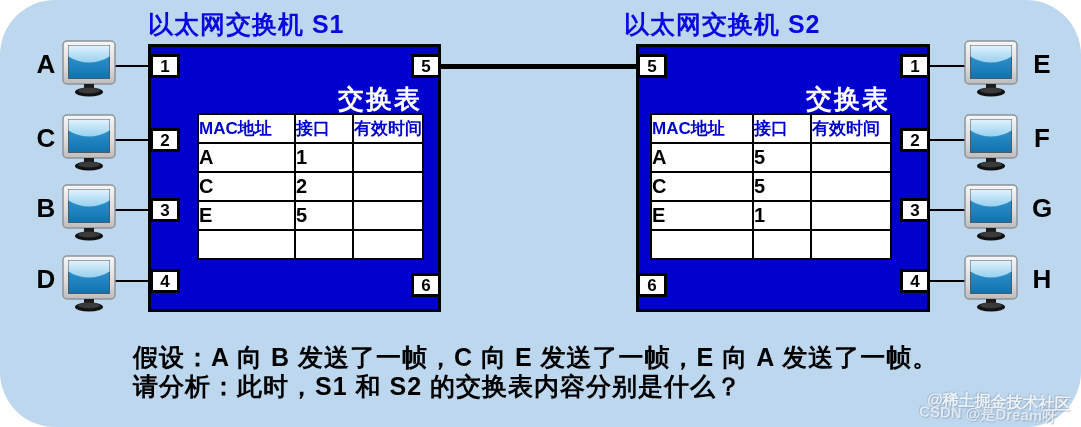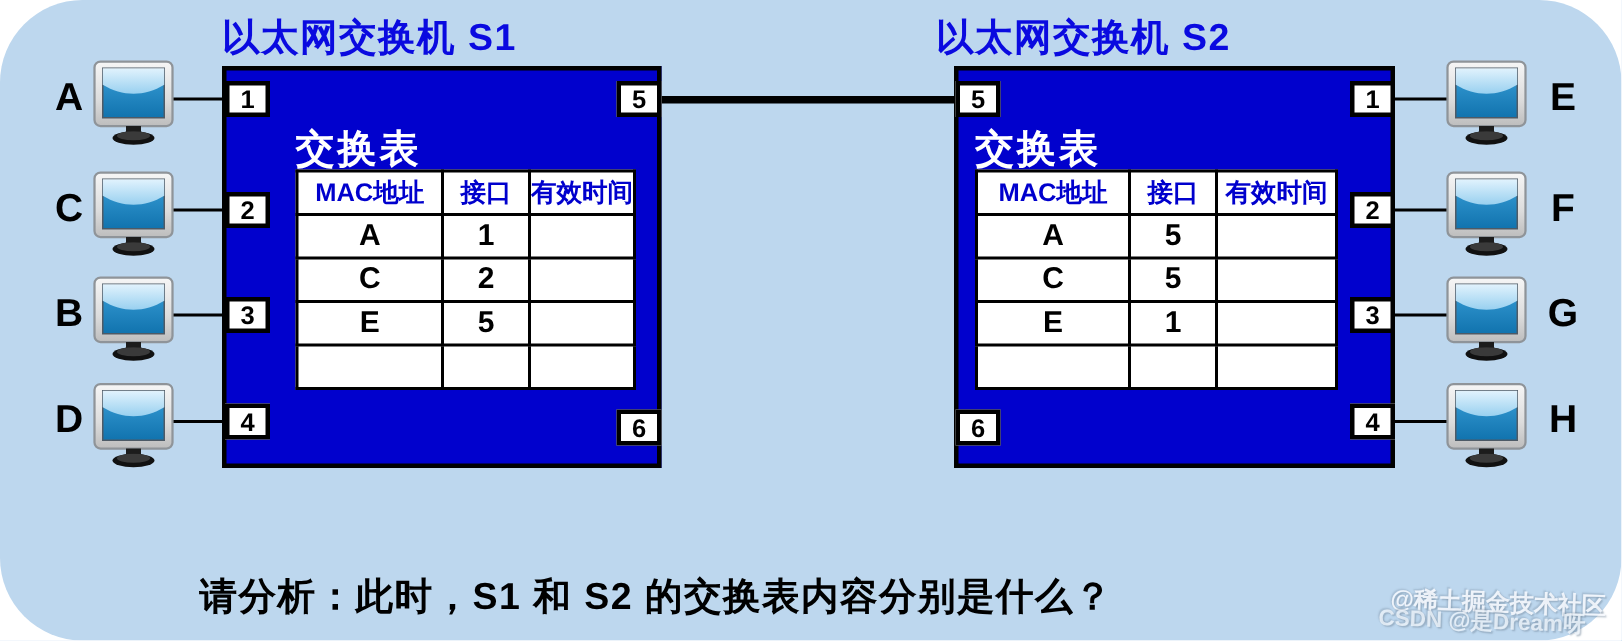--- a/index.html
+++ b/index.html
@@ -12,28 +12,28 @@
     background:#bdd7ee;border-radius:55px;
   }
   .sw-title{
     position:absolute;text-align:left;font-size:25px;font-weight:bold;
     color:#0a0ae0;letter-spacing:1px;white-space:nowrap;
   }
   .sw-box{
     position:absolute;background:#0101cd;border:3px solid #000;box-sizing:border-box;
   }
   .tbl-title{
-    position:absolute;text-align:left;font-size:26px;font-weight:bold;
+    position:absolute;text-align:right;font-size:26px;font-weight:bold;
     color:#ffffff;letter-spacing:2px;white-space:nowrap;
   }
   table.mac{
     position:absolute;border-collapse:collapse;background:#ffffff;table-layout:fixed;
   }
   table.mac th,table.mac td{
-    border:2px solid #000;height:27px;padding:0;text-align:center;vertical-align:middle;
+    border:2px solid #000;height:27px;padding:0;text-align:left;vertical-align:middle;
     overflow:hidden;white-space:nowrap;
   }
   table.mac th{font-size:17px;font-weight:bold;color:#0000cd;}
   table.mac td{font-size:20px;font-weight:bold;color:#000;}
   .port{
     position:absolute;width:30px;height:24px;background:#ffffff;border:3px solid #000;
     box-sizing:border-box;display:flex;align-items:center;justify-content:center;
     font-size:17px;font-weight:bold;color:#000;line-height:1;
   }
   .link{
@@ -255,18 +255,19 @@
       <rect x="22" y="44" width="10" height="5" fill="#1c1c1c"></rect>
       <ellipse cx="27" cy="52" rx="14" ry="4.5" fill="#111"></ellipse>
       <ellipse cx="27" cy="50.5" rx="11" ry="3" fill="#3a3a3a"></ellipse>
     </svg>
 
   <div class="host-label" style="left:1028px;top:50px;">E</div>
   <div class="host-label" style="left:1028px;top:124px;">F</div>
   <div class="host-label" style="left:1028px;top:194px;">G</div>
   <div class="host-label" style="left:1028px;top:265px;">H</div>
 
-  <div class="q" style="top:381px;">请分析：此时，S1 和 S2 的交换表内容分别是什么？</div>
+  <div class="q" style="top:341px;">假设：A 向 B 发送了一帧，C 向 E 发送了一帧，E 向 A 发送了一帧。</div>
+  <div class="q" style="top:370px;">请分析：此时，S1 和 S2 的交换表内容分别是什么？</div>
 
   <div class="wm wm1">@稀土掘金技术社区</div>
   <div class="wm wm2">CSDN @是Dream呀</div>
 
 </div>
 
 </body></html>

